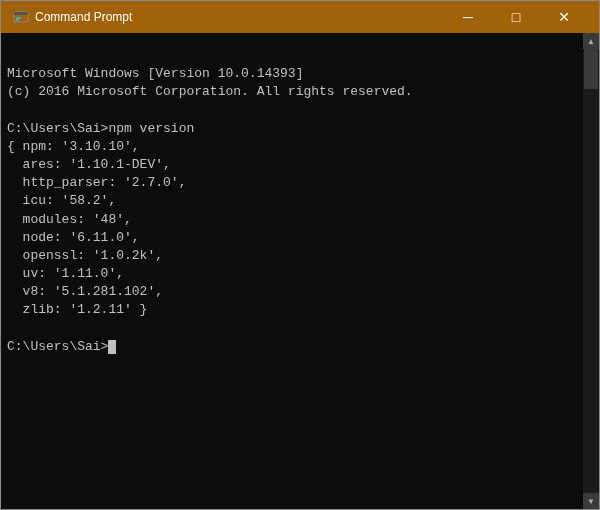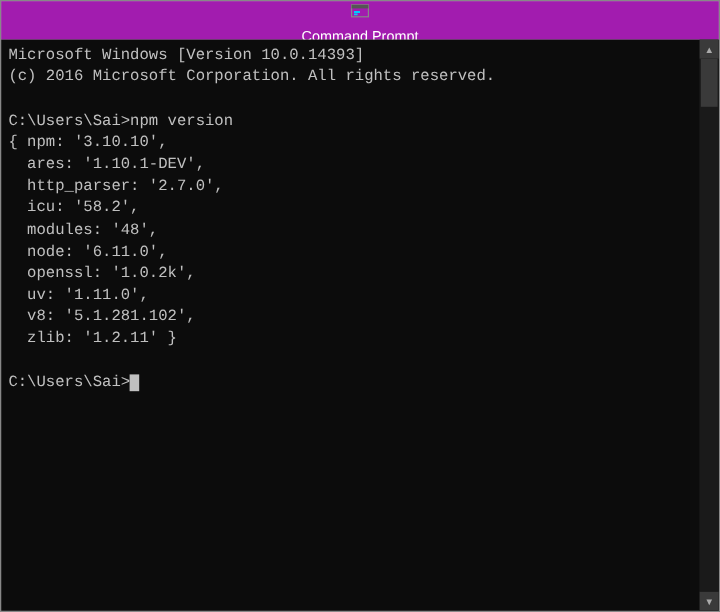--- a/index.html
+++ b/index.html
@@ -14,28 +14,27 @@
 
     .window {
       width: 600px;
       height: 510px;
       display: flex;
       flex-direction: column;
       border: 1px solid #888;
     }
 
     .title-bar {
-      background: #a21caf;
+      background: #a16207;
       height: 32px;
       display: flex;
       align-items: center;
-      padding: 0 0;
+      padding: 0 12px;
       flex-shrink: 0;
       gap: 6px;
-      flex-direction: column;
     }
 
     .title-bar-icon {
       width: 16px;
       height: 16px;
       flex-shrink: 0;
     }
 
     .title-bar-text {
       color: #ffffff;
@@ -65,20 +64,21 @@
       display: flex;
       flex: 1;
       background: #0c0c0c;
       overflow: hidden;
     }
 
     .console-content {
       flex: 1;
       padding: 4px 6px;
       overflow: hidden;
+      margin-top: 28px;
     }
 
     .console-text {
       font-family: 'Consolas', 'Lucida Console', 'Courier New', monospace;
       font-size: 13px;
       color: #c0c0c0;
       white-space: pre;
       line-height: 1.4;
     }
 

